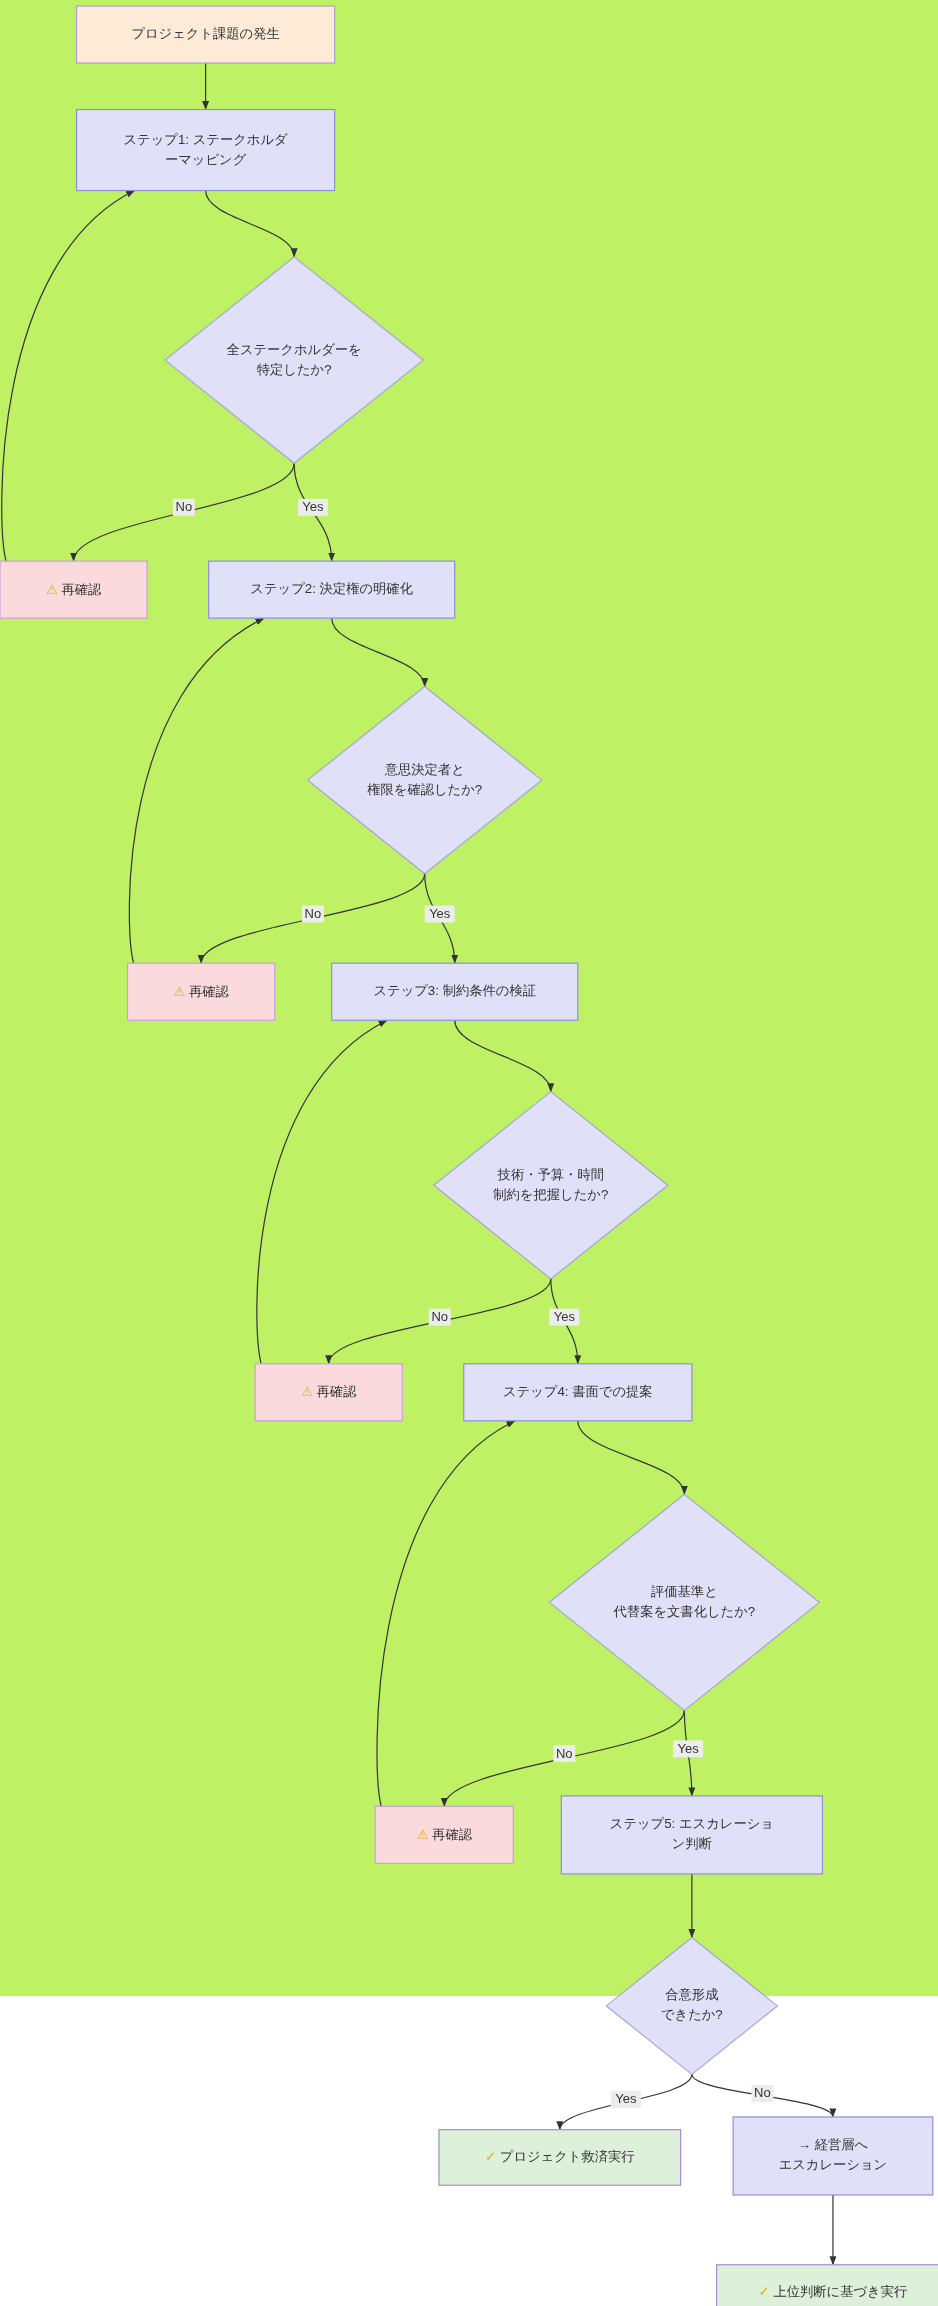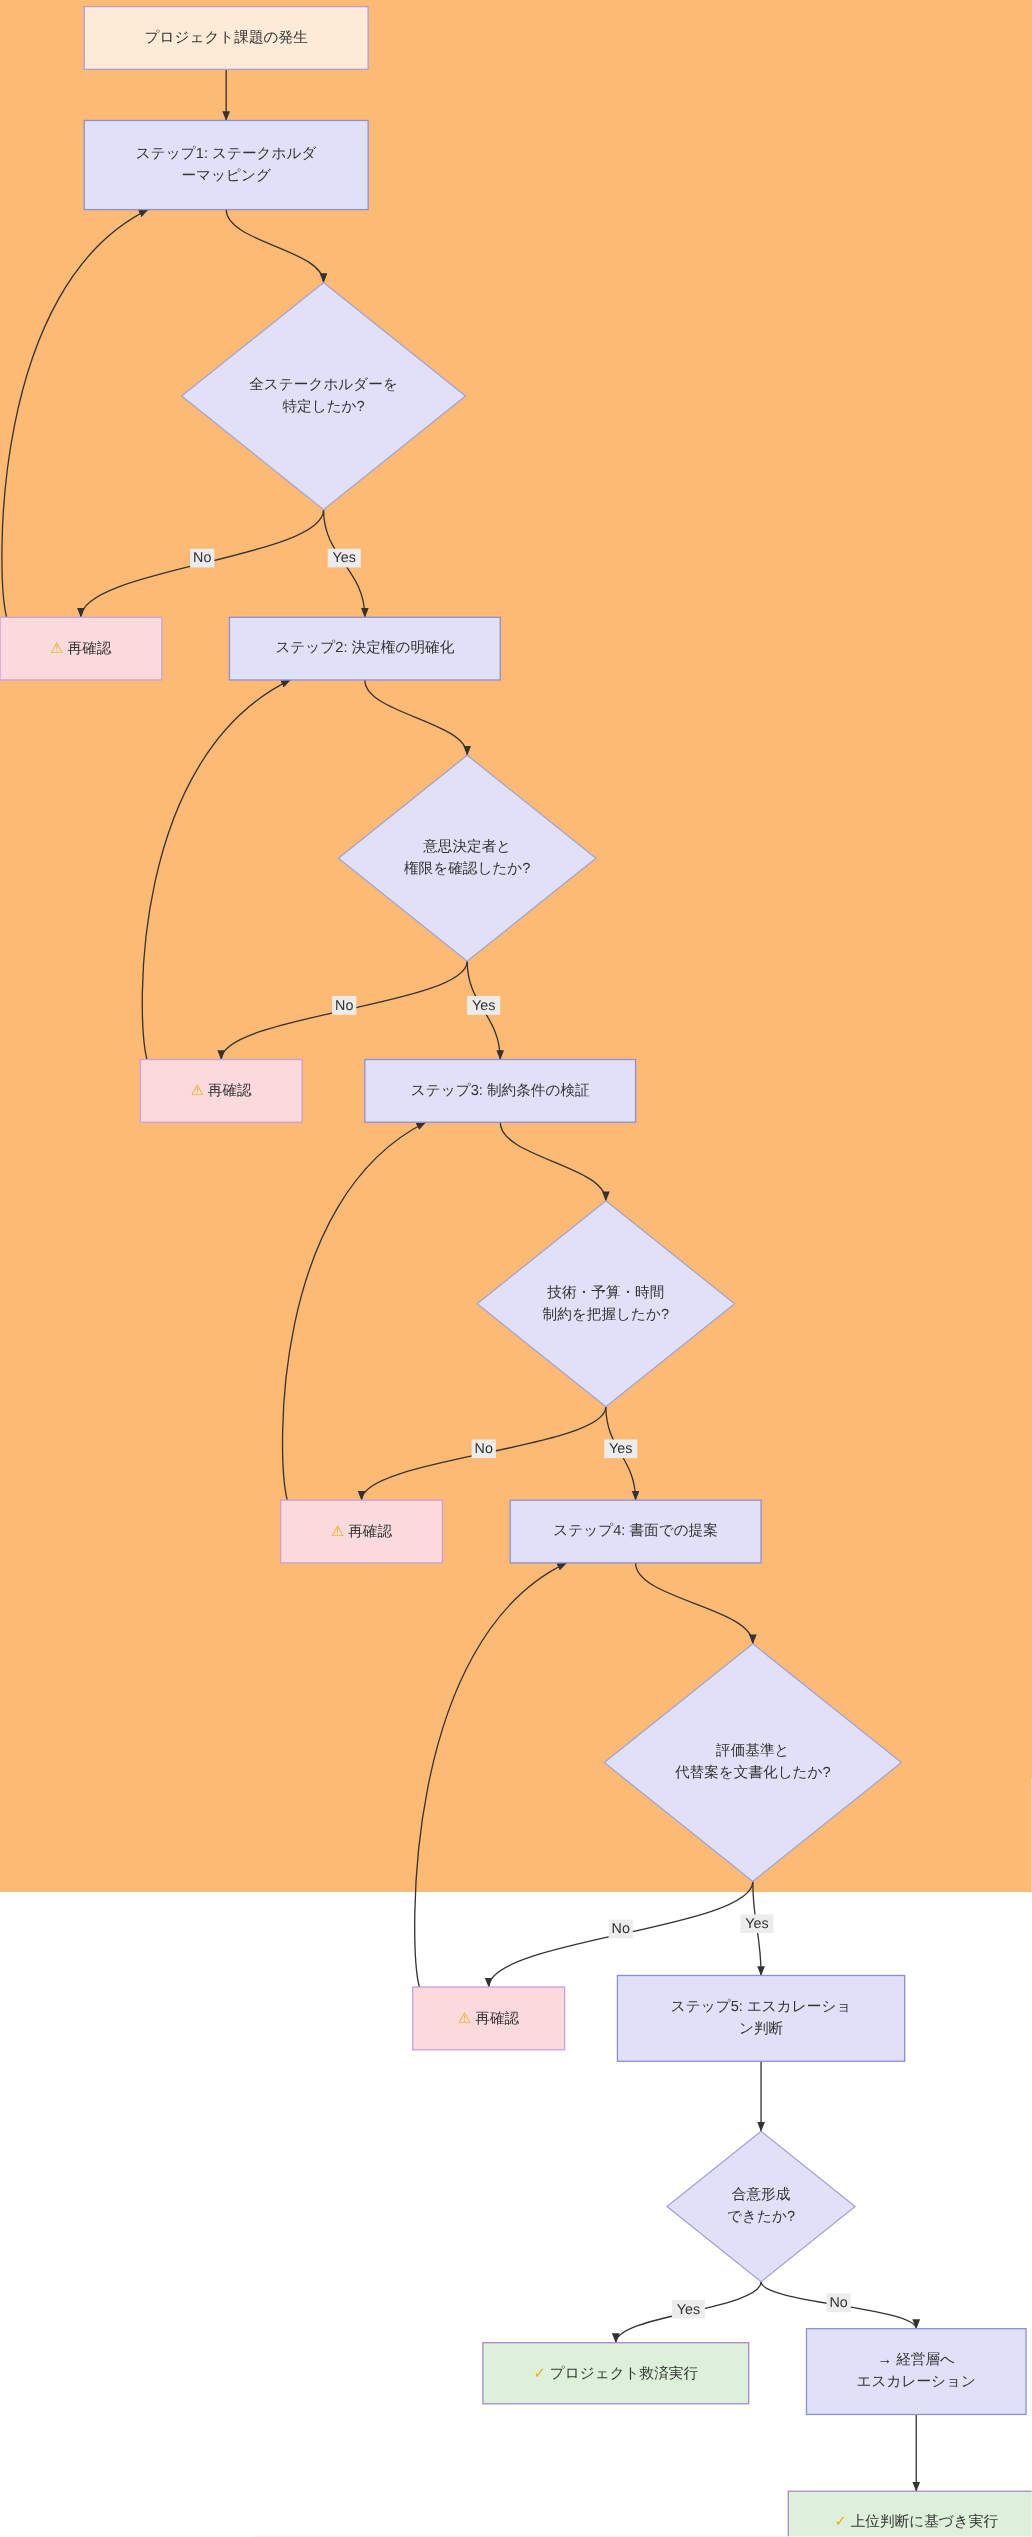--- a/index.html
+++ b/index.html
@@ -10,22 +10,22 @@
   }
   body {
     font-family: "Liberation Sans", "DejaVu Sans", sans-serif;
     width: 938px;
     height: 2306px;
     overflow: hidden;
   }
   #flow-root {
     position: relative;
     width: 938px;
-    height: 1720px;
-    background: #fdba74;
+    height: 1996px;
+    background: #bef264;
   }
   svg.flow-svg {
     position: absolute;
     top: 0;
     left: 0;
     width: 938px;
     height: 2306px;
     display: block;
   }
   .node-rect {

